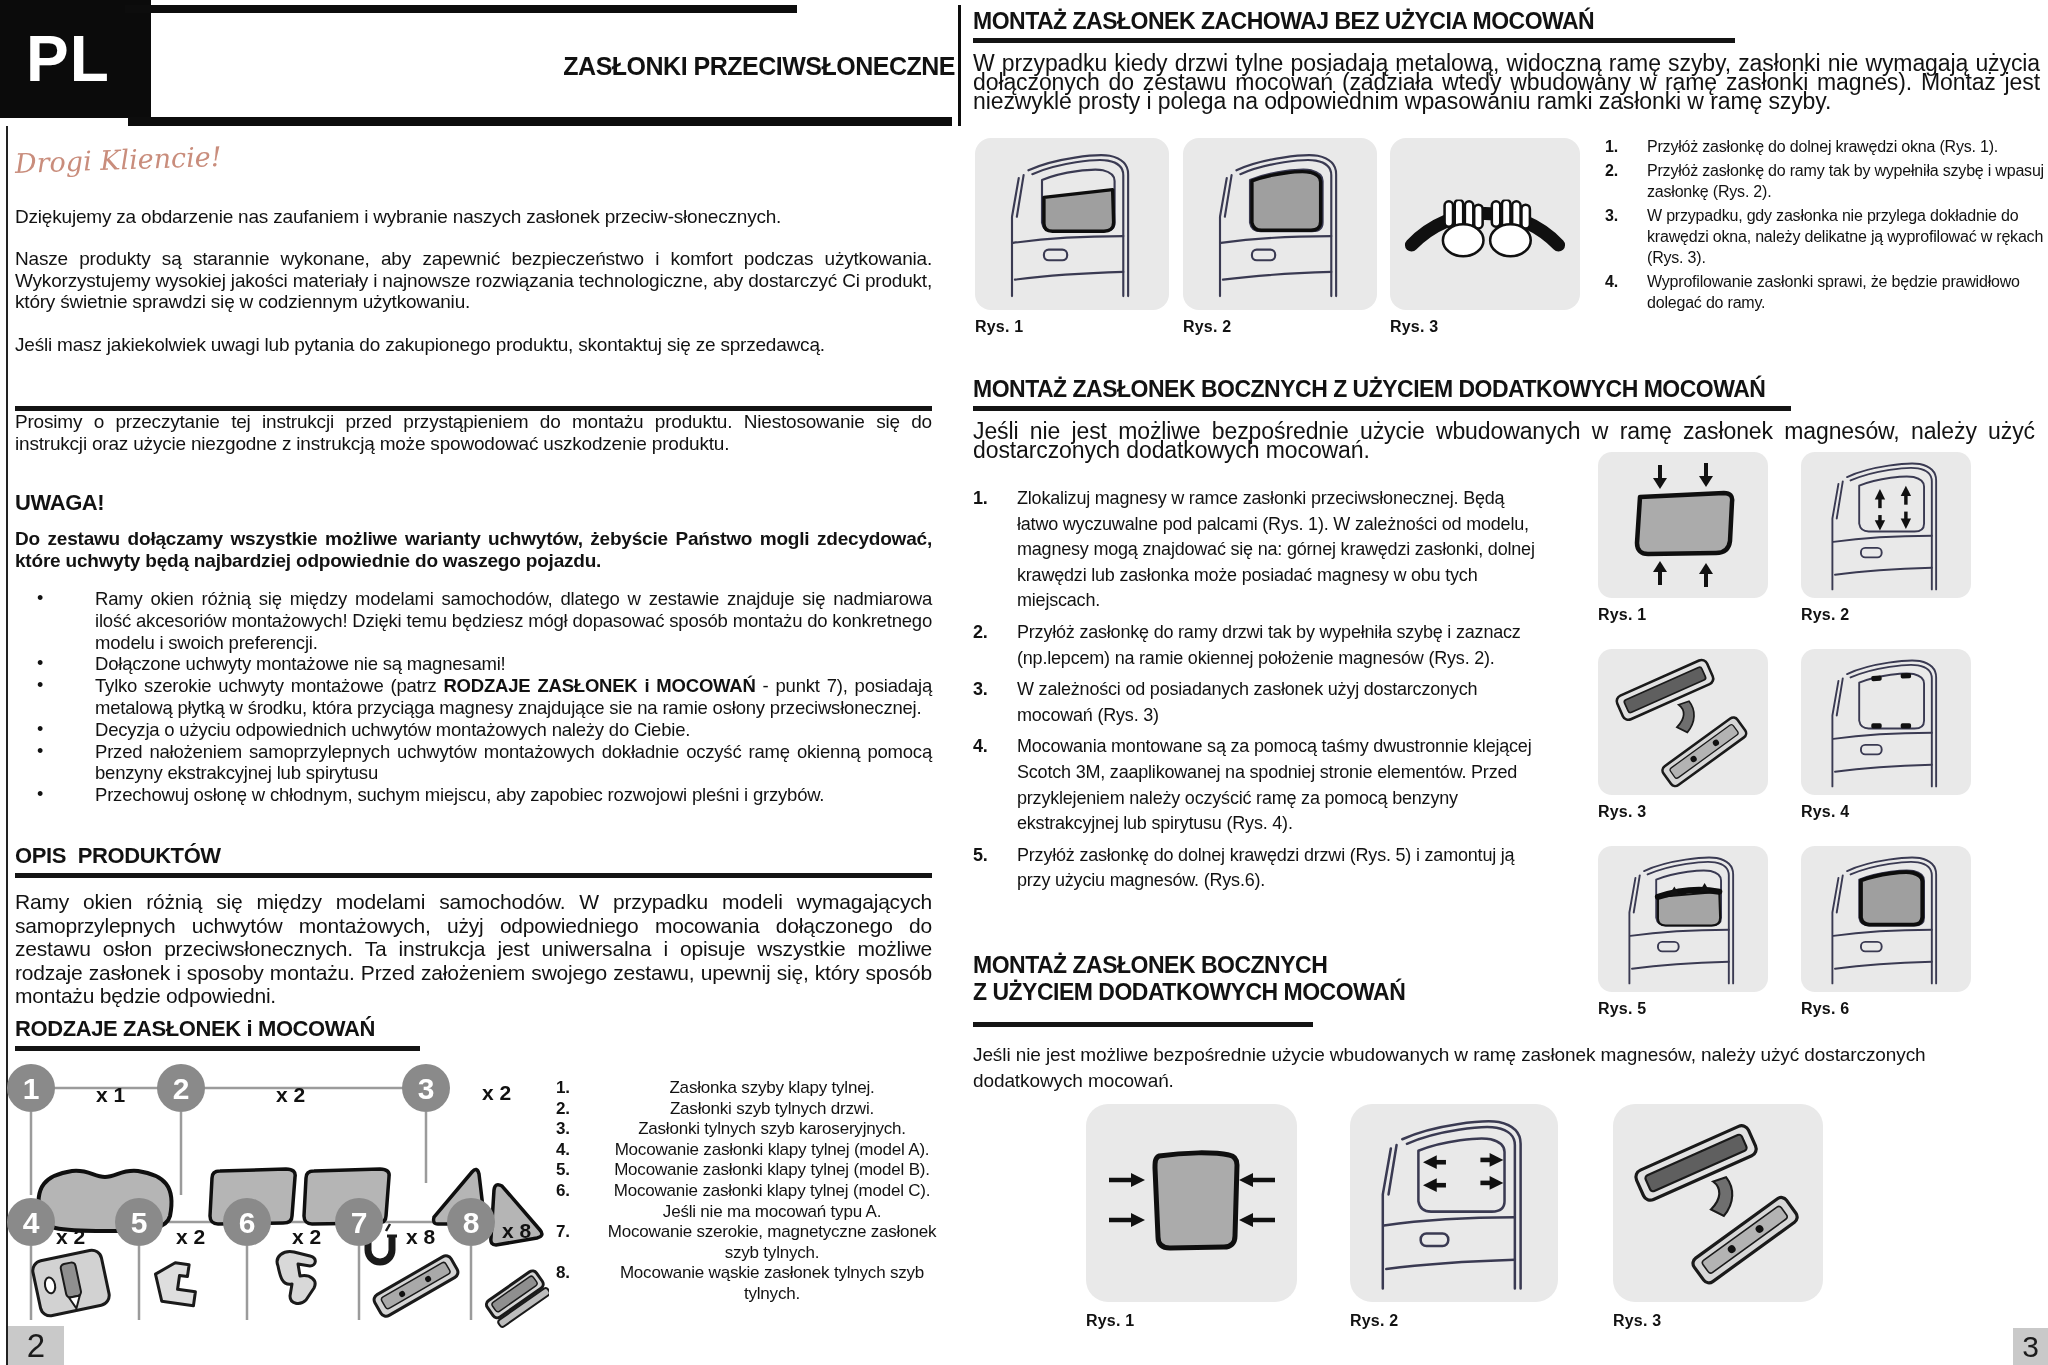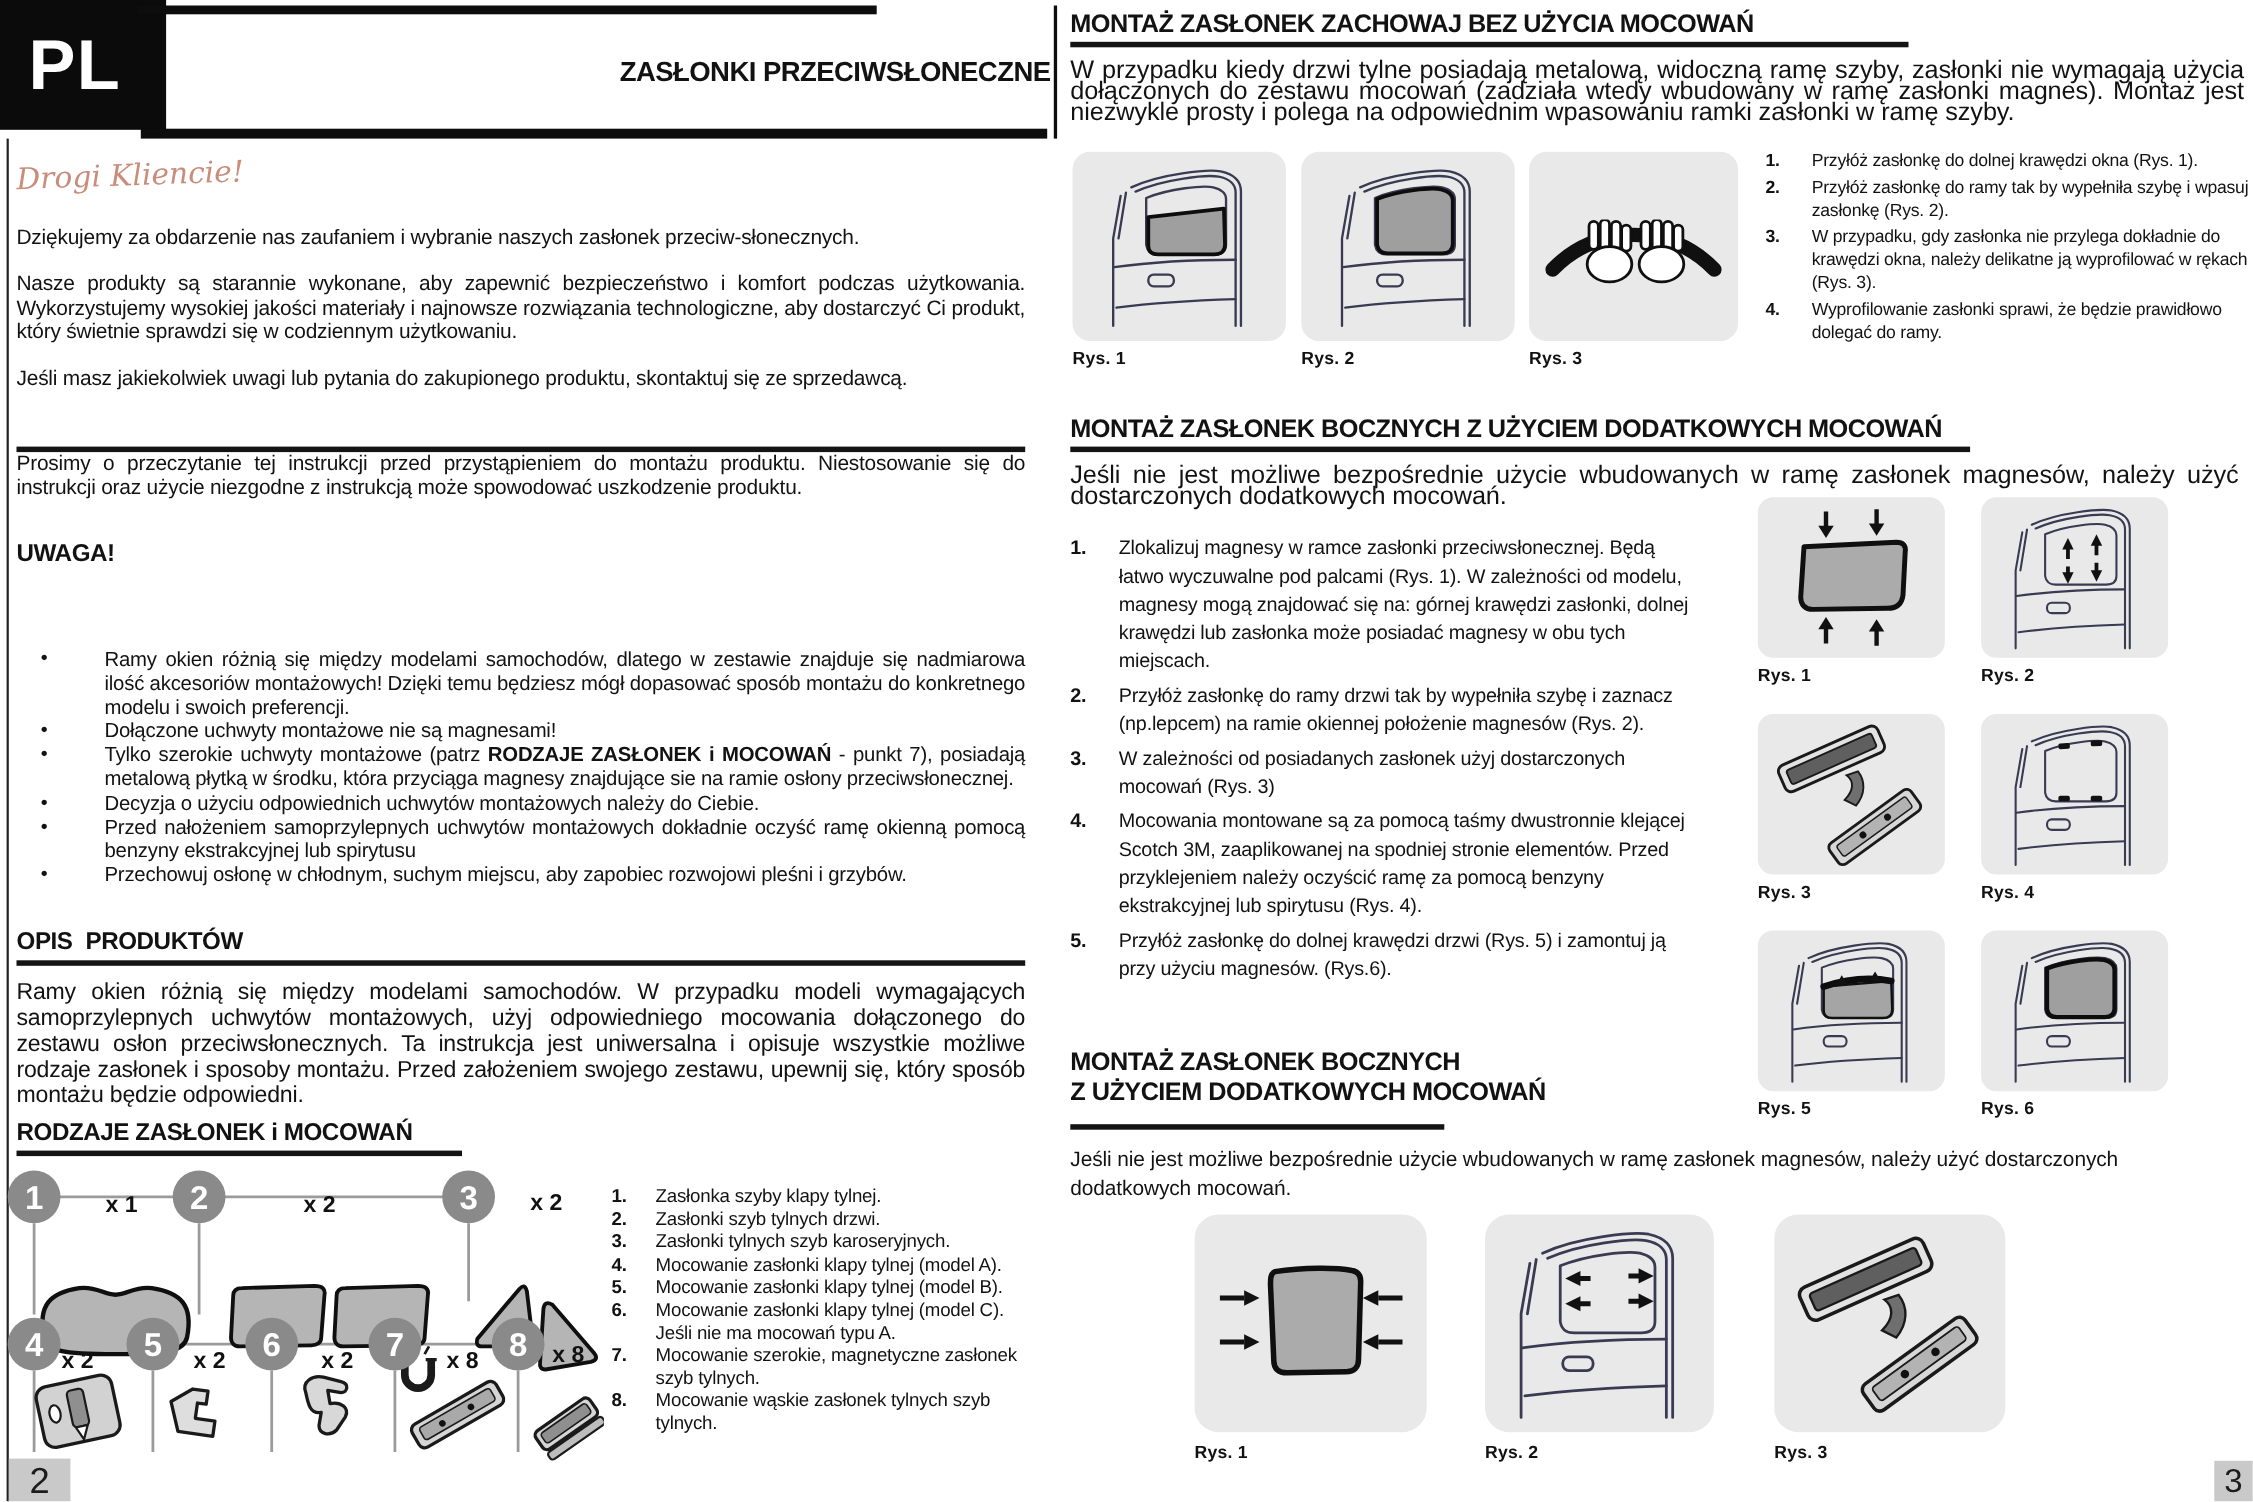--- a/index.html
+++ b/index.html
@@ -25,21 +25,21 @@
   .h-left{left:15px;font-size:22px;font-weight:bold;letter-spacing:-0.4px;}
   .rule{background:#141414;height:5px;}
   .bold-par{font-weight:bold;}
   .bullet-row{display:flex;margin:0;}
   .bdot{width:80px;flex:0 0 80px;padding-left:22px;box-sizing:border-box;font-size:18px;}
   .btxt{flex:1;text-align:justify;font-size:18.5px;line-height:21.8px;letter-spacing:-0.2px;}
 
   
   .krow{display:flex;line-height:20.6px;font-size:17px;letter-spacing:-0.2px;}
   .kn{width:40px;flex:0 0 40px;font-weight:bold;}
-  .kt{flex:1;}
+  .kt{flex:1;text-align:center;}
 
   .page-badge{background:#c9c9c9;color:#1c1c1c;display:flex;align-items:center;justify-content:center;
     font-size:33px;}
 
   
   #rpage{left:973px;top:0;width:1075px;height:1365px;}
   .h-right{font-size:23px;font-weight:bold;letter-spacing:-0.5px;line-height:27px;}
   .rp-par{font-size:23px;line-height:19px;letter-spacing:-0.1px;}
   .figbox{background:#e9e9e9;border-radius:16px;display:flex;align-items:center;justify-content:center;}
   .figcap{position:absolute;text-align:left;font-size:16px;font-weight:bold;letter-spacing:0.2px;}
@@ -107,20 +107,21 @@
   <div class="abs greeting">Drogi Kliencie!</div>
 
   <div class="abs body-block nw" style="top:206px">Dziękujemy za obdarzenie nas zaufaniem i wybranie naszych zasłonek przeciw-słonecznych.</div>
   <div class="abs body-block jt" style="top:248px">Nasze produkty są starannie wykonane, aby zapewnić bezpieczeństwo i komfort podczas użytkowania. Wykorzystujemy wysokiej jakości materiały i najnowsze rozwiązania technologiczne, aby dostarczyć Ci produkt, który świetnie sprawdzi się w codziennym użytkowaniu.</div>
   <div class="abs body-block nw" style="top:334px">Jeśli masz jakiekolwiek uwagi lub pytania do zakupionego produktu, skontaktuj się ze sprzedawcą.</div>
 
   <div class="abs rule" style="left:15px;top:406px;width:917px"></div>
   <div class="abs body-block jt" style="top:411px">Prosimy o przeczytanie tej instrukcji przed przystąpieniem do montażu produktu. Niestosowanie się do instrukcji oraz użycie niezgodne z instrukcją może spowodować uszkodzenie produktu.</div>
 
   <div class="abs h-left" style="top:490px">UWAGA!</div>
+  <div class="abs body-block jt bold-par" style="top:528px">Do zestawu dołączamy wszystkie możliwe warianty uchwytów, żebyście Państwo mogli zdecydować, które uchwyty będą najbardziej odpowiednie do waszego pojazdu.</div>
 
   <div class="abs" style="left:15px;top:588px;width:917px">
     <div class="bullet-row">
       <span class="bdot">•</span>
       <div class="btxt">Ramy okien różnią się między modelami samochodów, dlatego w zestawie znajduje się nadmiarowa ilość akcesoriów montażowych! Dzięki temu będziesz mógł dopasować sposób montażu do konkretnego modelu i swoich preferencji.</div>
     </div>
     <div class="bullet-row">
       <span class="bdot">•</span>
       <div class="btxt">Dołączone uchwyty montażowe nie są magnesami!</div>
     </div>

